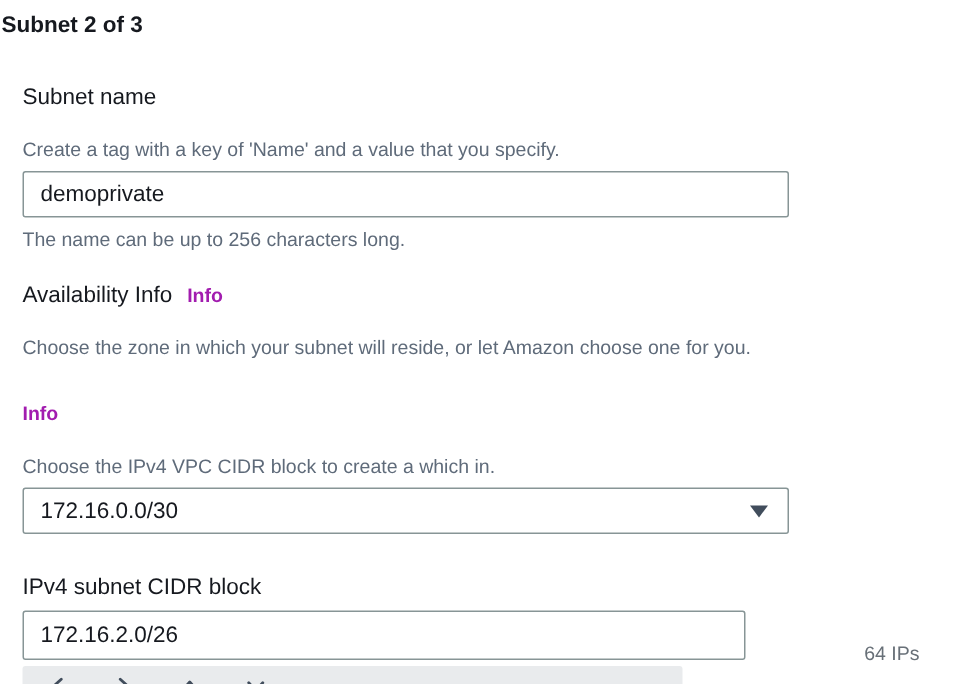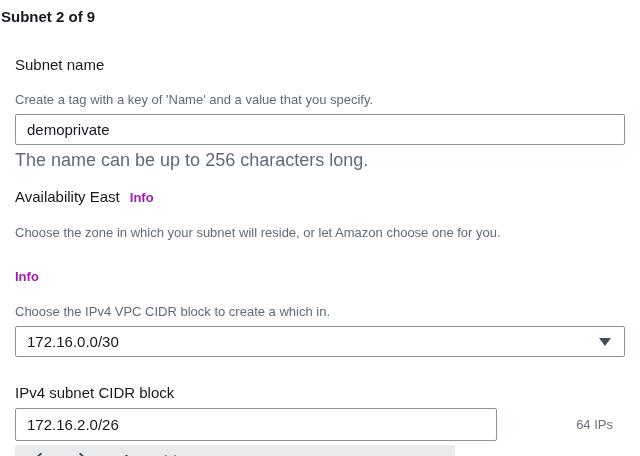--- a/index.html
+++ b/index.html
@@ -44,32 +44,32 @@
     cursor: pointer;
     line-height: 18px;
   }
   .field-description {
     font-size: 13px;
     color: #5f6b7a;
     line-height: 16px;
     margin-top: 18px;
   }
   .constraint-text {
-    font-size: 18px;
+    font-size: 13px;
     color: #5f6b7a;
     line-height: 16px;
     margin-top: 7px;
   }
   .control-wrap {
     position: relative;
     margin-top: 6px;
   }
   .text-input, .select-box {
     box-sizing: border-box;
-    width: 610px;
+    width: 511px;
     height: 31px;
     border: 1px solid #879596;
     border-radius: 2px;
     background: #ffffff;
     font-family: "Liberation Sans", "DejaVu Sans", sans-serif;
     font-size: 15px;
     color: #16191f;
     padding: 0 11px;
     outline: none;
   }
@@ -84,21 +84,21 @@
     border-left: 6px solid transparent;
     border-right: 6px solid transparent;
     border-top: 8px solid #414d5c;
     margin-right: 2px;
   }
   .input-with-suffix { position: relative; }
   .input-with-suffix .text-input { width: 482px; height: 33px; }
   .input-suffix {
     position: absolute;
     right: 12px;
-    top: 0;
+    top: 12px;
     height: 33px;
     display: flex;
     align-items: center;
     font-size: 13px;
     color: #687078;
     pointer-events: none;
   }
   .spacer-after-heading { height: 31px; }
   .gap-section { height: 27px; }
   .gap-small { height: 20px; }
@@ -123,42 +123,42 @@
     display: flex;
     align-items: center;
     justify-content: center;
     cursor: pointer;
   }
   .nav-btn svg { display: block; }
 </style>
 </head>
 <body>
 
-<h1 class="page-heading">Subnet 2 of 9</h1>
+<h1 class="page-heading">Subnet 2 of 3</h1>
 
 <div class="spacer-after-heading"></div>
 
 <div class="form">
 
   <div class="field">
     <div class="field-label-row">
       <span class="field-label">Subnet name</span>
     </div>
     <div class="field-description">Create a tag with a key of 'Name' and a value that you specify.</div>
     <div class="control-wrap">
       <input type="text" class="text-input" value="demoprivate" style="">
     </div>
     <div class="constraint-text">The name can be up to 256 characters long.</div>
   </div>
 
   <div class="gap-small"></div>
 
   <div class="field">
     <div class="field-label-row">
-      <span class="field-label">Availability East</span>
+      <span class="field-label">Availability Info</span>
       <a class="info-link">Info</a>
     </div>
     <div class="field-description">Choose the zone in which your subnet will reside, or let Amazon choose one for you.</div>
   </div>
 
   <div class="gap-section"></div>
 
   <div class="field">
     <div class="field-label-row">
       <a class="info-link">Info</a>

